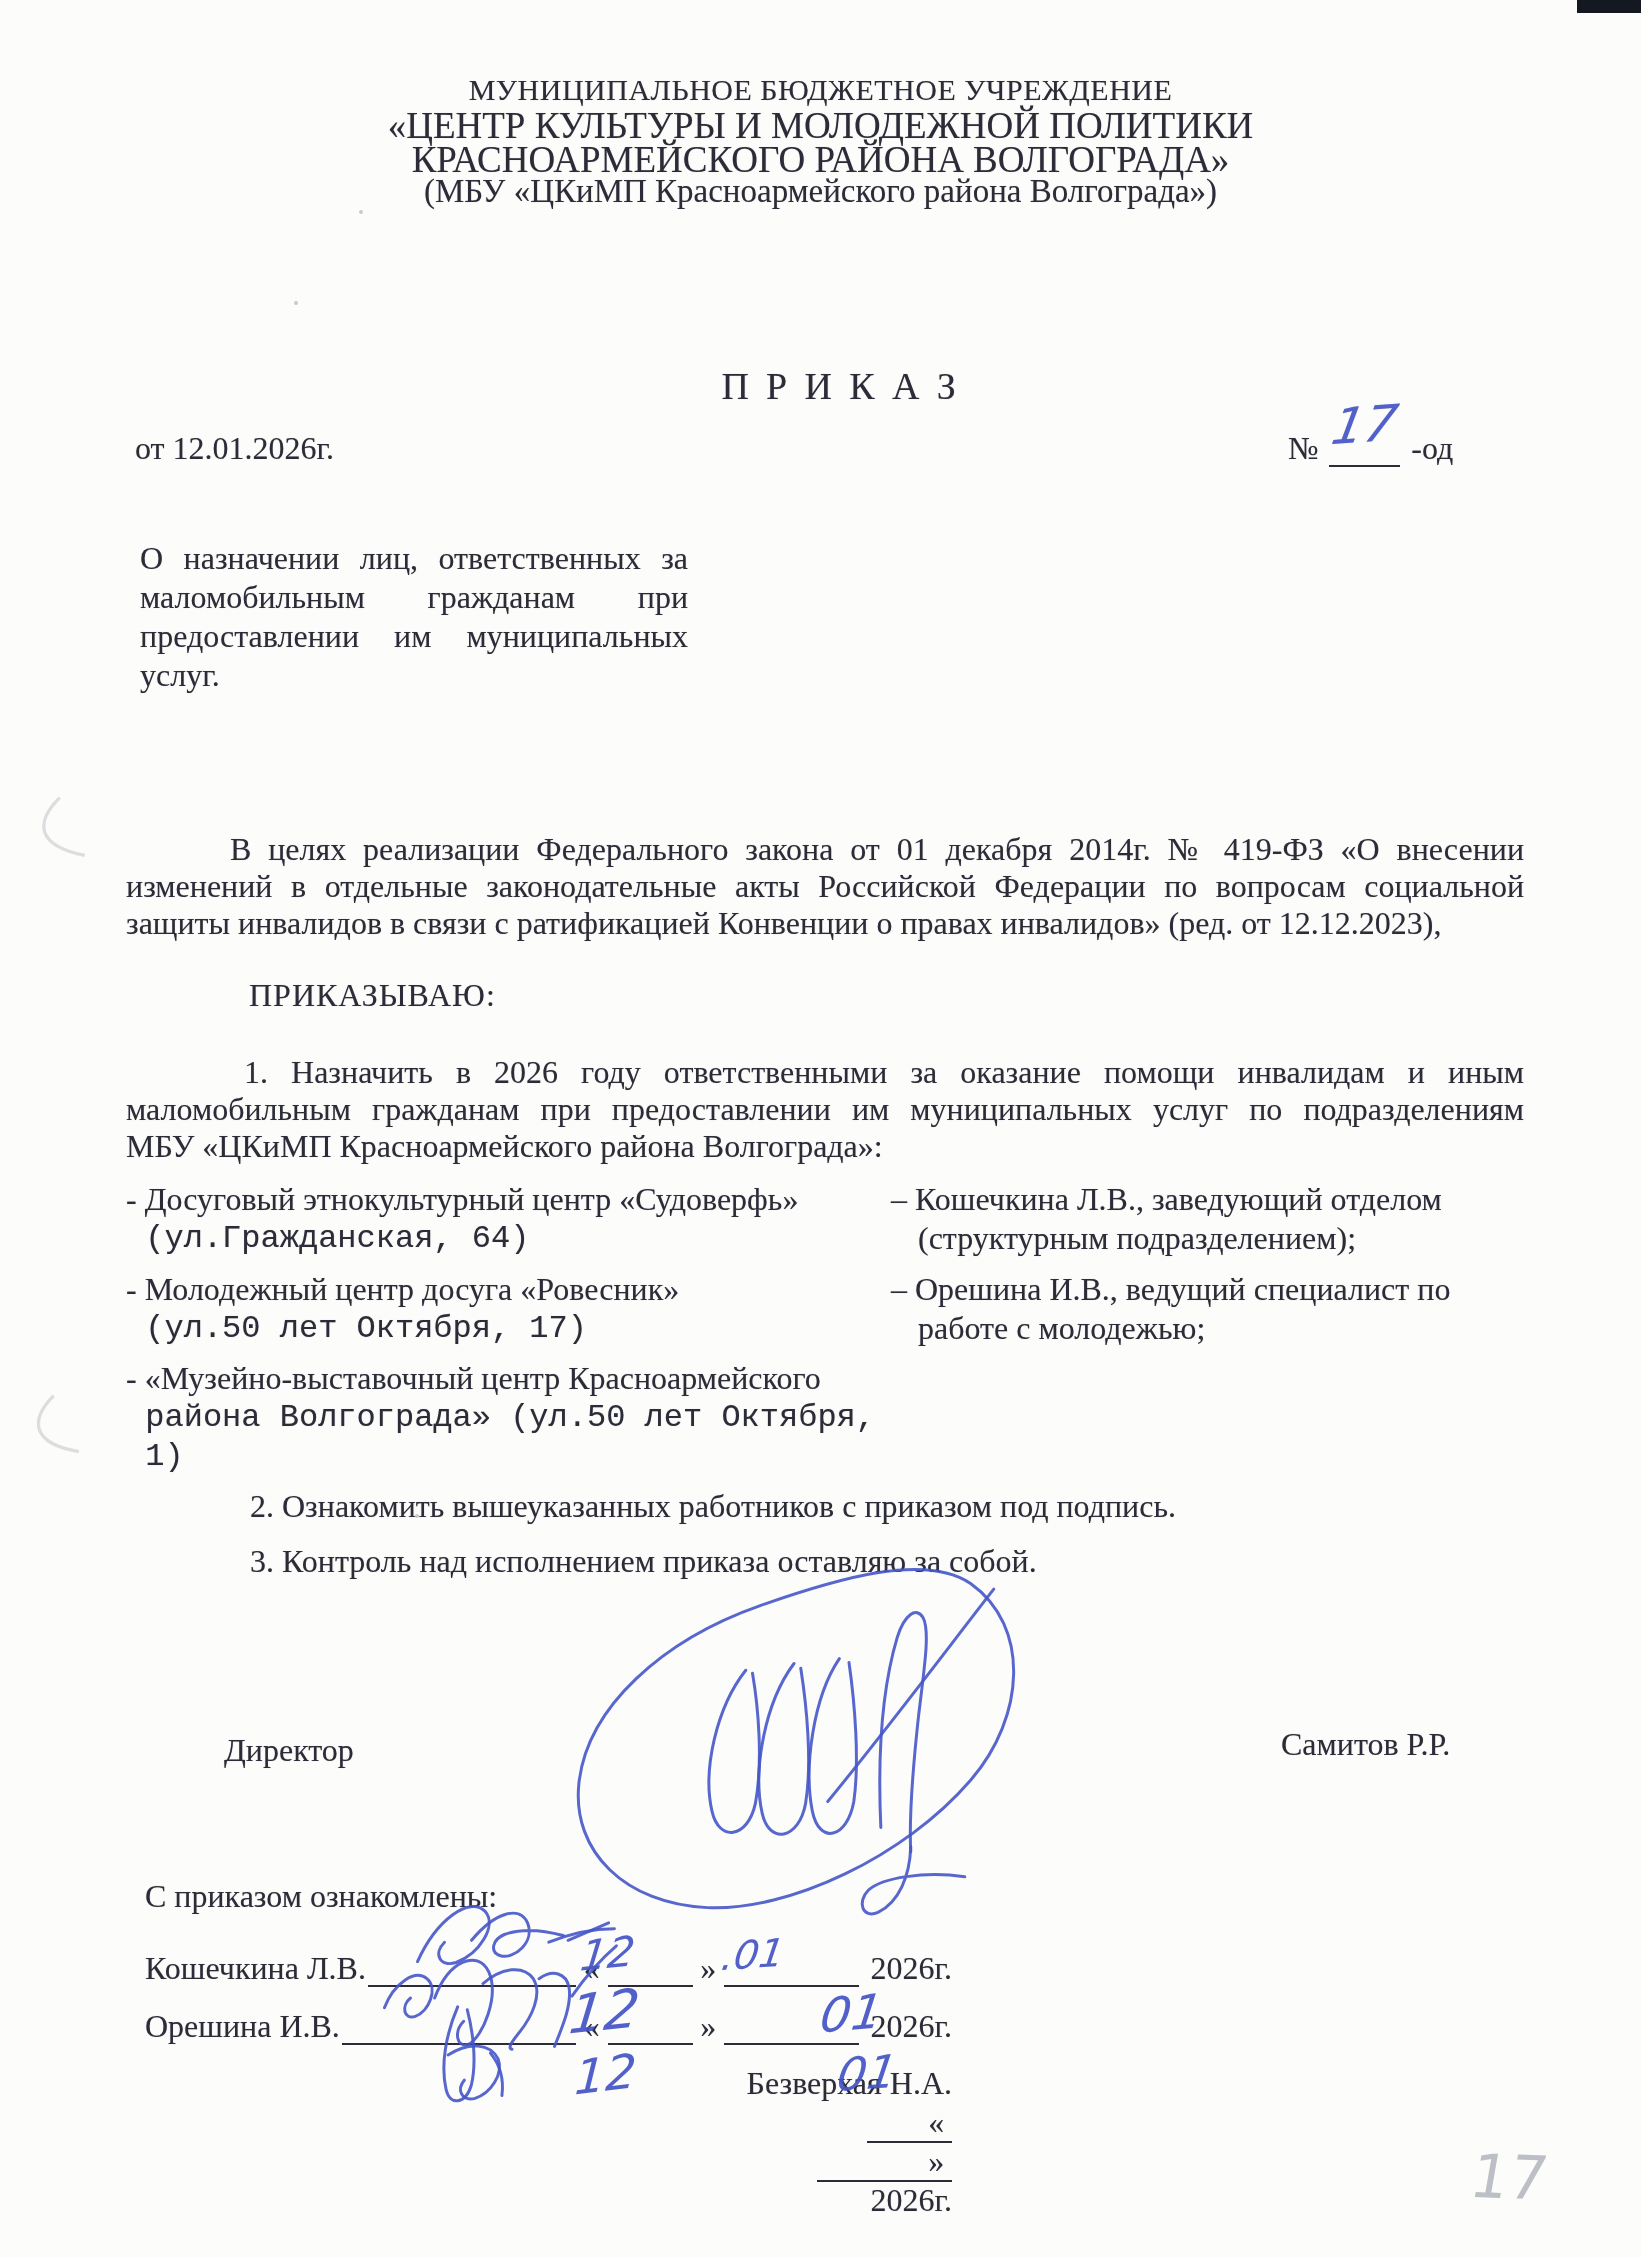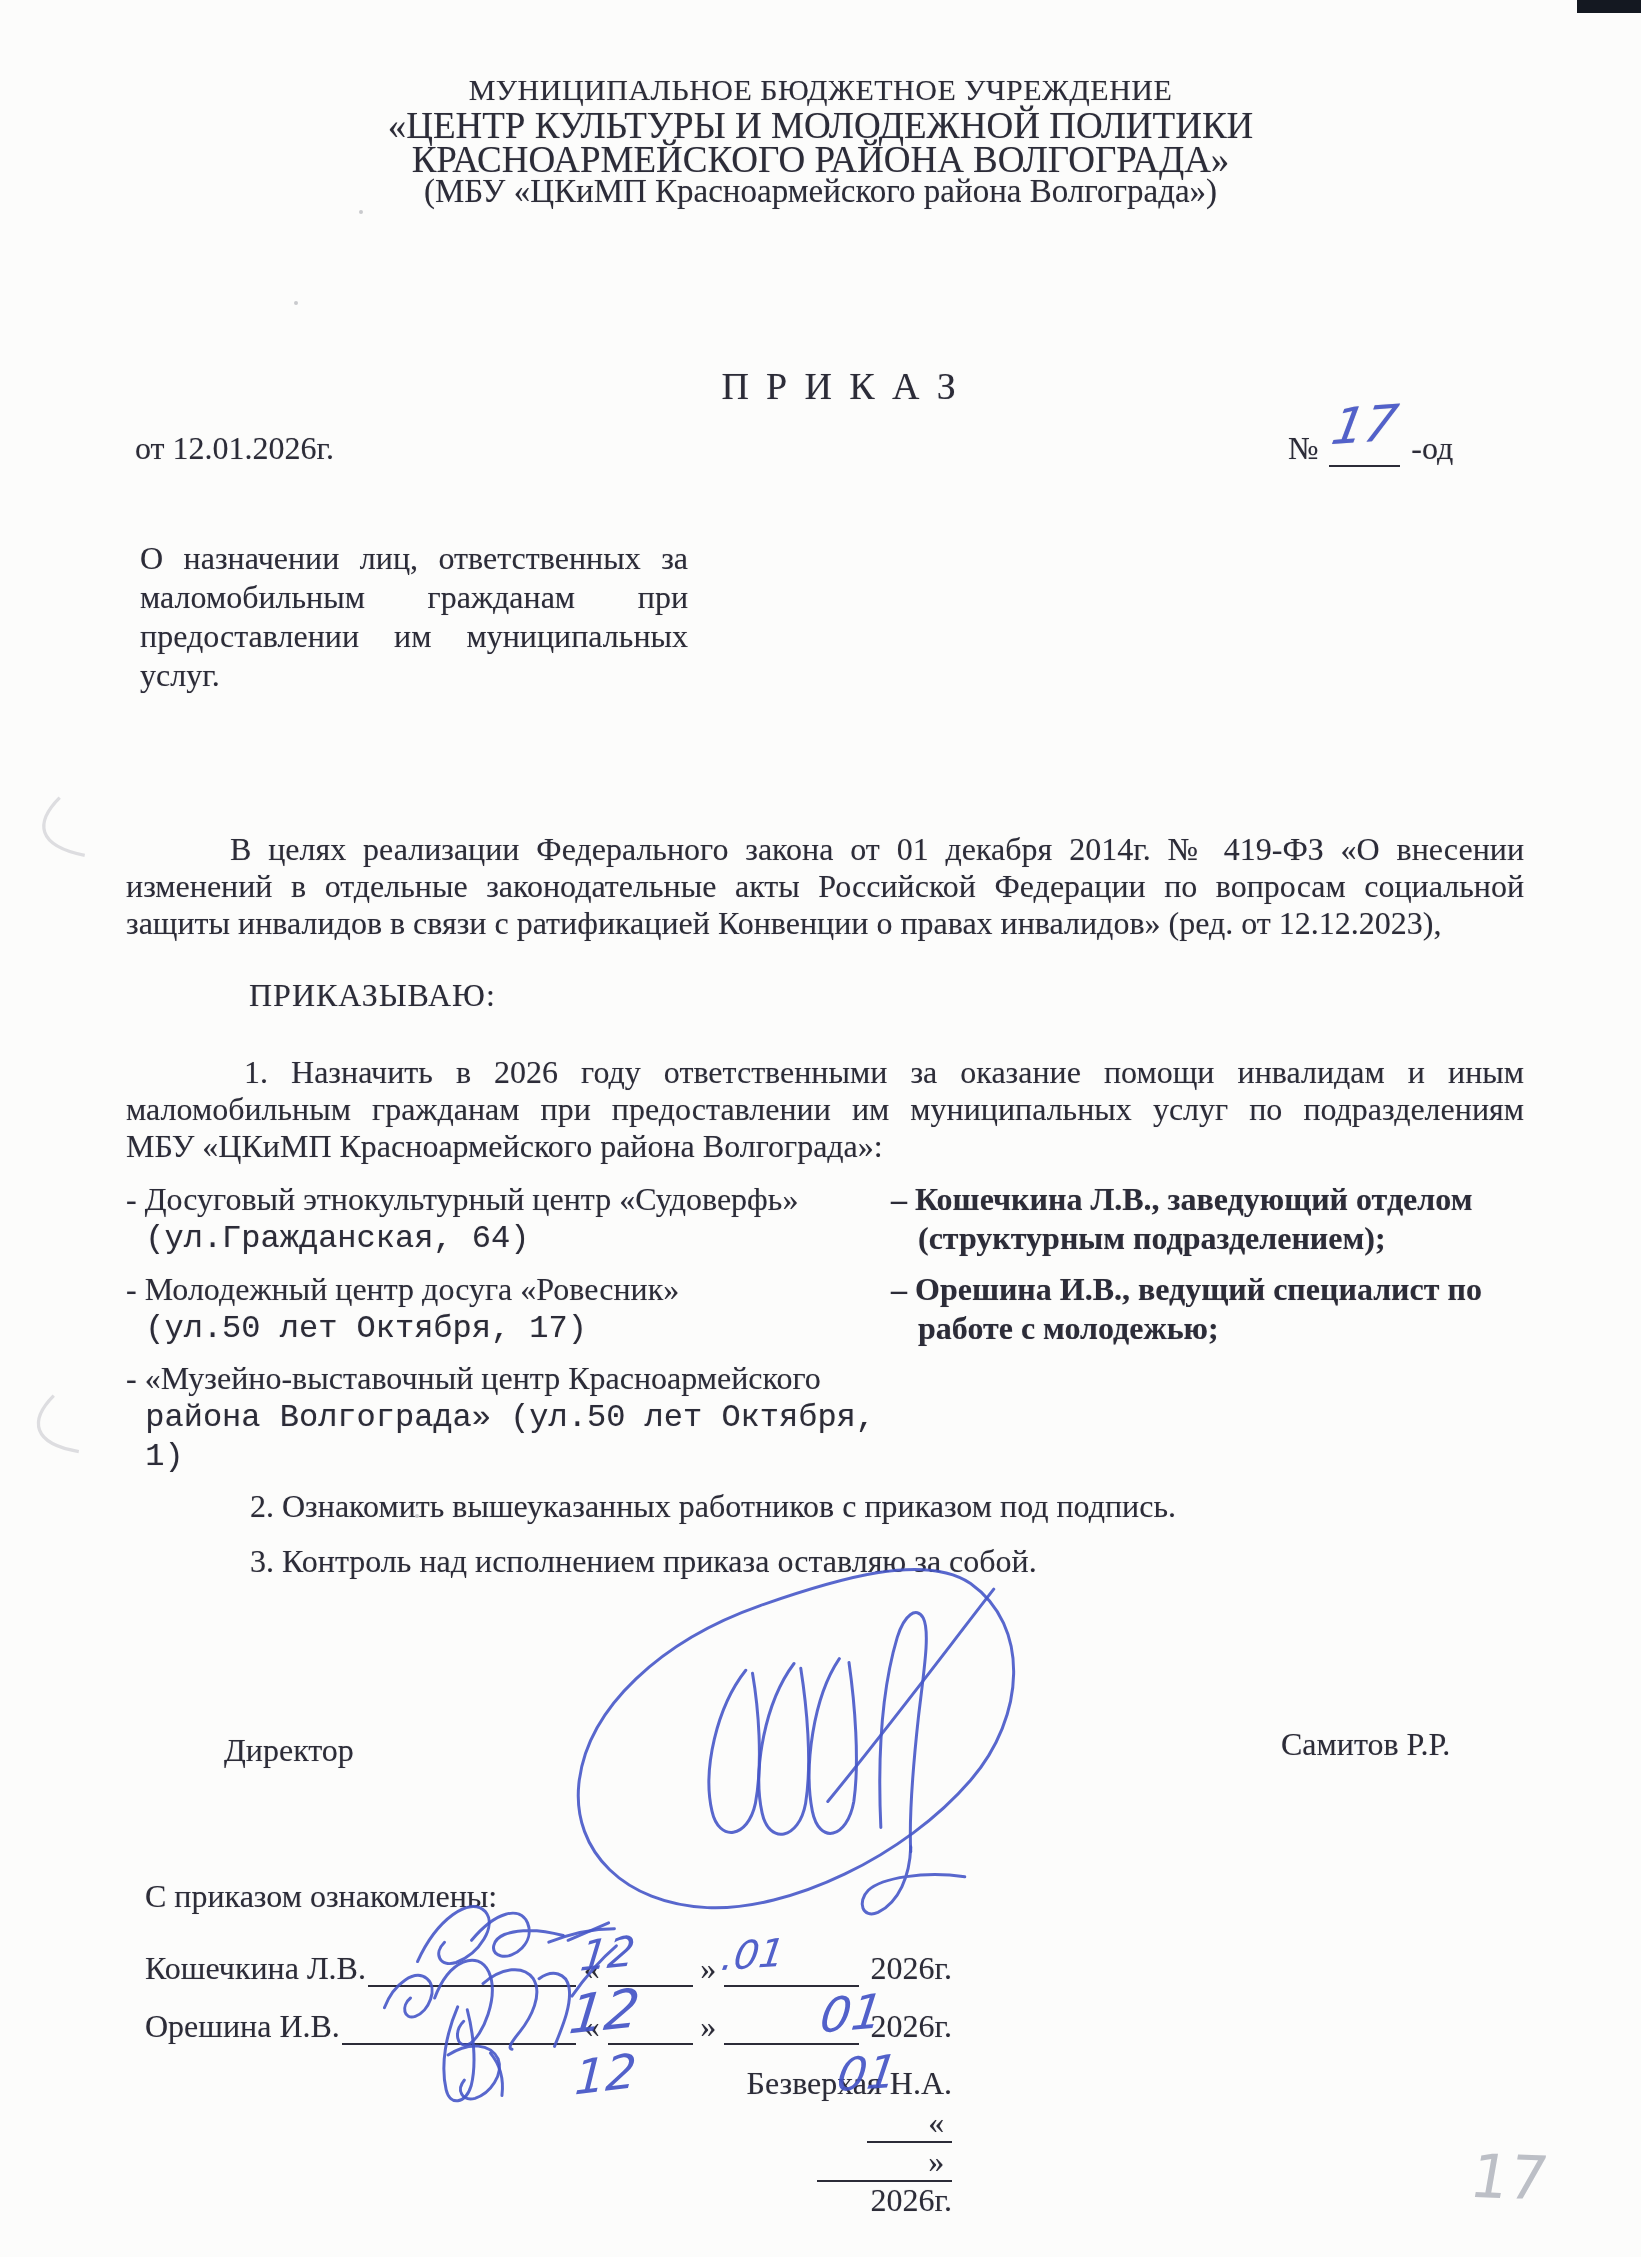--- a/index.html
+++ b/index.html
@@ -47,21 +47,21 @@
   
   .preamble{position:absolute;left:126px;top:831px;width:1398px;font-size:32px;line-height:37px;}
   .preamble .indent{text-indent:104px;}
   .decree{position:absolute;left:249px;top:977px;font-size:32px;letter-spacing:1px;}
   .item1{position:absolute;left:126px;top:1054px;width:1398px;font-size:32px;line-height:37px;}
   .item1 .indent{text-indent:118px;}
 
   .assignments{position:absolute;left:126px;top:1180px;width:1402px;font-size:32px;line-height:39px;}
   .assign-row{display:flex;margin-bottom:11.6px;}
   .division{width:765px;}
-  .person{flex:1;font-weight:bold;}
+  .person{flex:1;}
   .division .cont{padding-left:19.3px;font-family:Liberation Mono, monospace;}
   .person .cont{padding-left:27px;}
 
   .item-single{position:absolute;left:126px;width:1398px;font-size:32px;}
   .item2{top:1488px;text-indent:124px;}
   .item3{top:1543px;text-indent:124px;}
 
   
   .director-sig{position:absolute;left:519px;top:1560px;}
   .sig-stroke{fill:none;stroke:#4656c8;stroke-width:3.1px;stroke-linecap:round;opacity:.9;}

